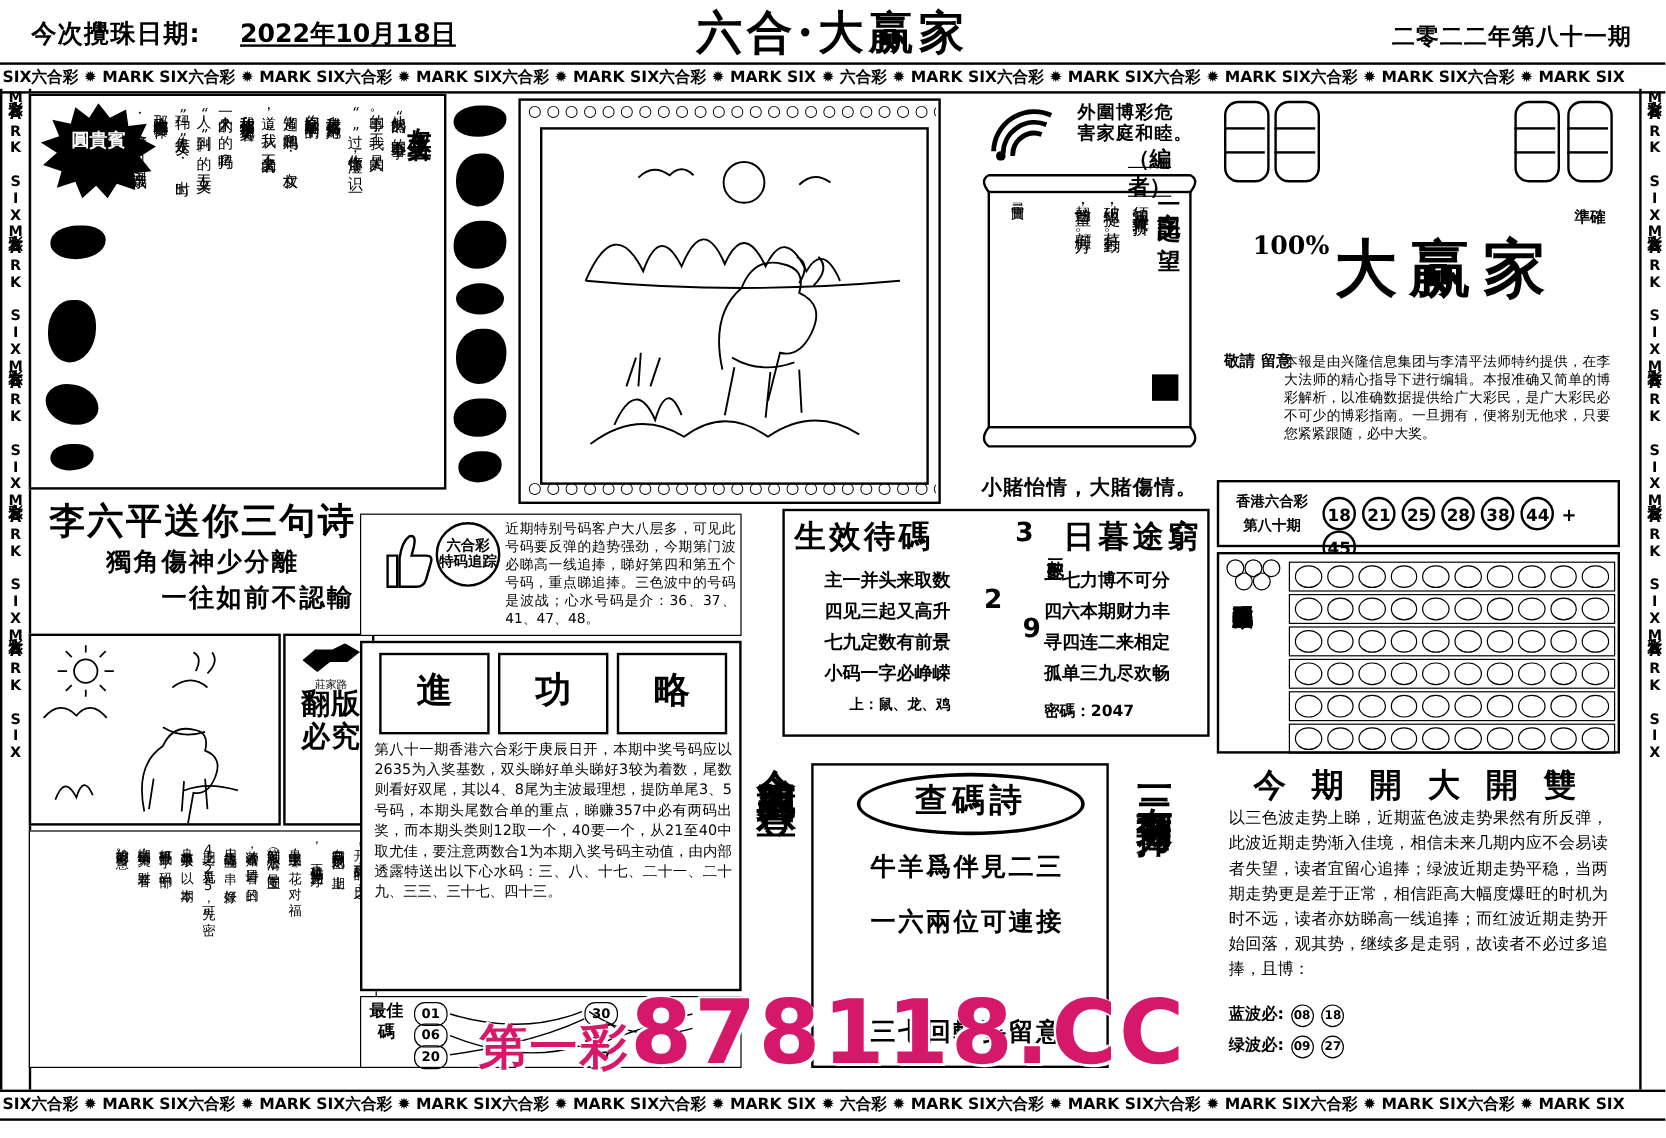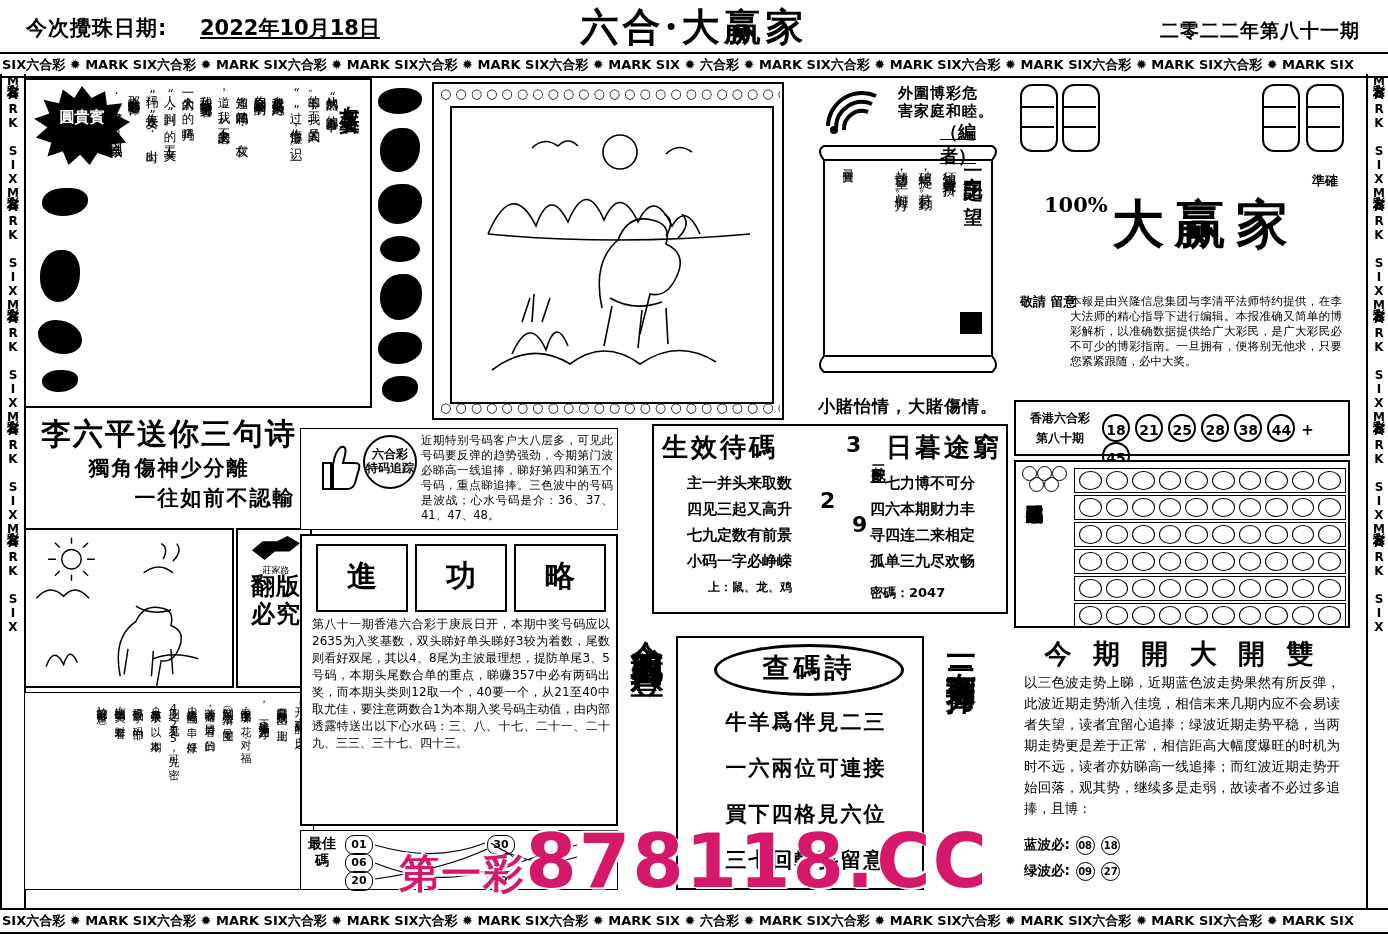--- a/index.html
+++ b/index.html
@@ -533,21 +533,20 @@
       <div>寻四连二来相定</div>
       <div>孤单三九尽欢畅</div>
     </div>
     <div class="tb-code">密碼：2047</div>
   </div>
 
   <div class="box" id="poem-box">
     <div class="poem-title">查碼詩</div>
     <div class="poem-line" style="top:116px;">一六兩位可連接</div>
     <div class="poem-line" style="top:70px;">牛羊爲伴見二三</div>
-    <div class="poem-line" style="top:162px;">買下四格見六位</div>
     <div class="poem-line" style="top:208px;">三七回轉要留意</div>
   </div>
 
   <div id="vright" style="position:absolute;">
     <div class="vright-txt">一二三有期可力捧</div>
   </div>
 
   <div class="wm">
     <span class="small">第一彩</span><span>878118.CC</span>
   </div>

